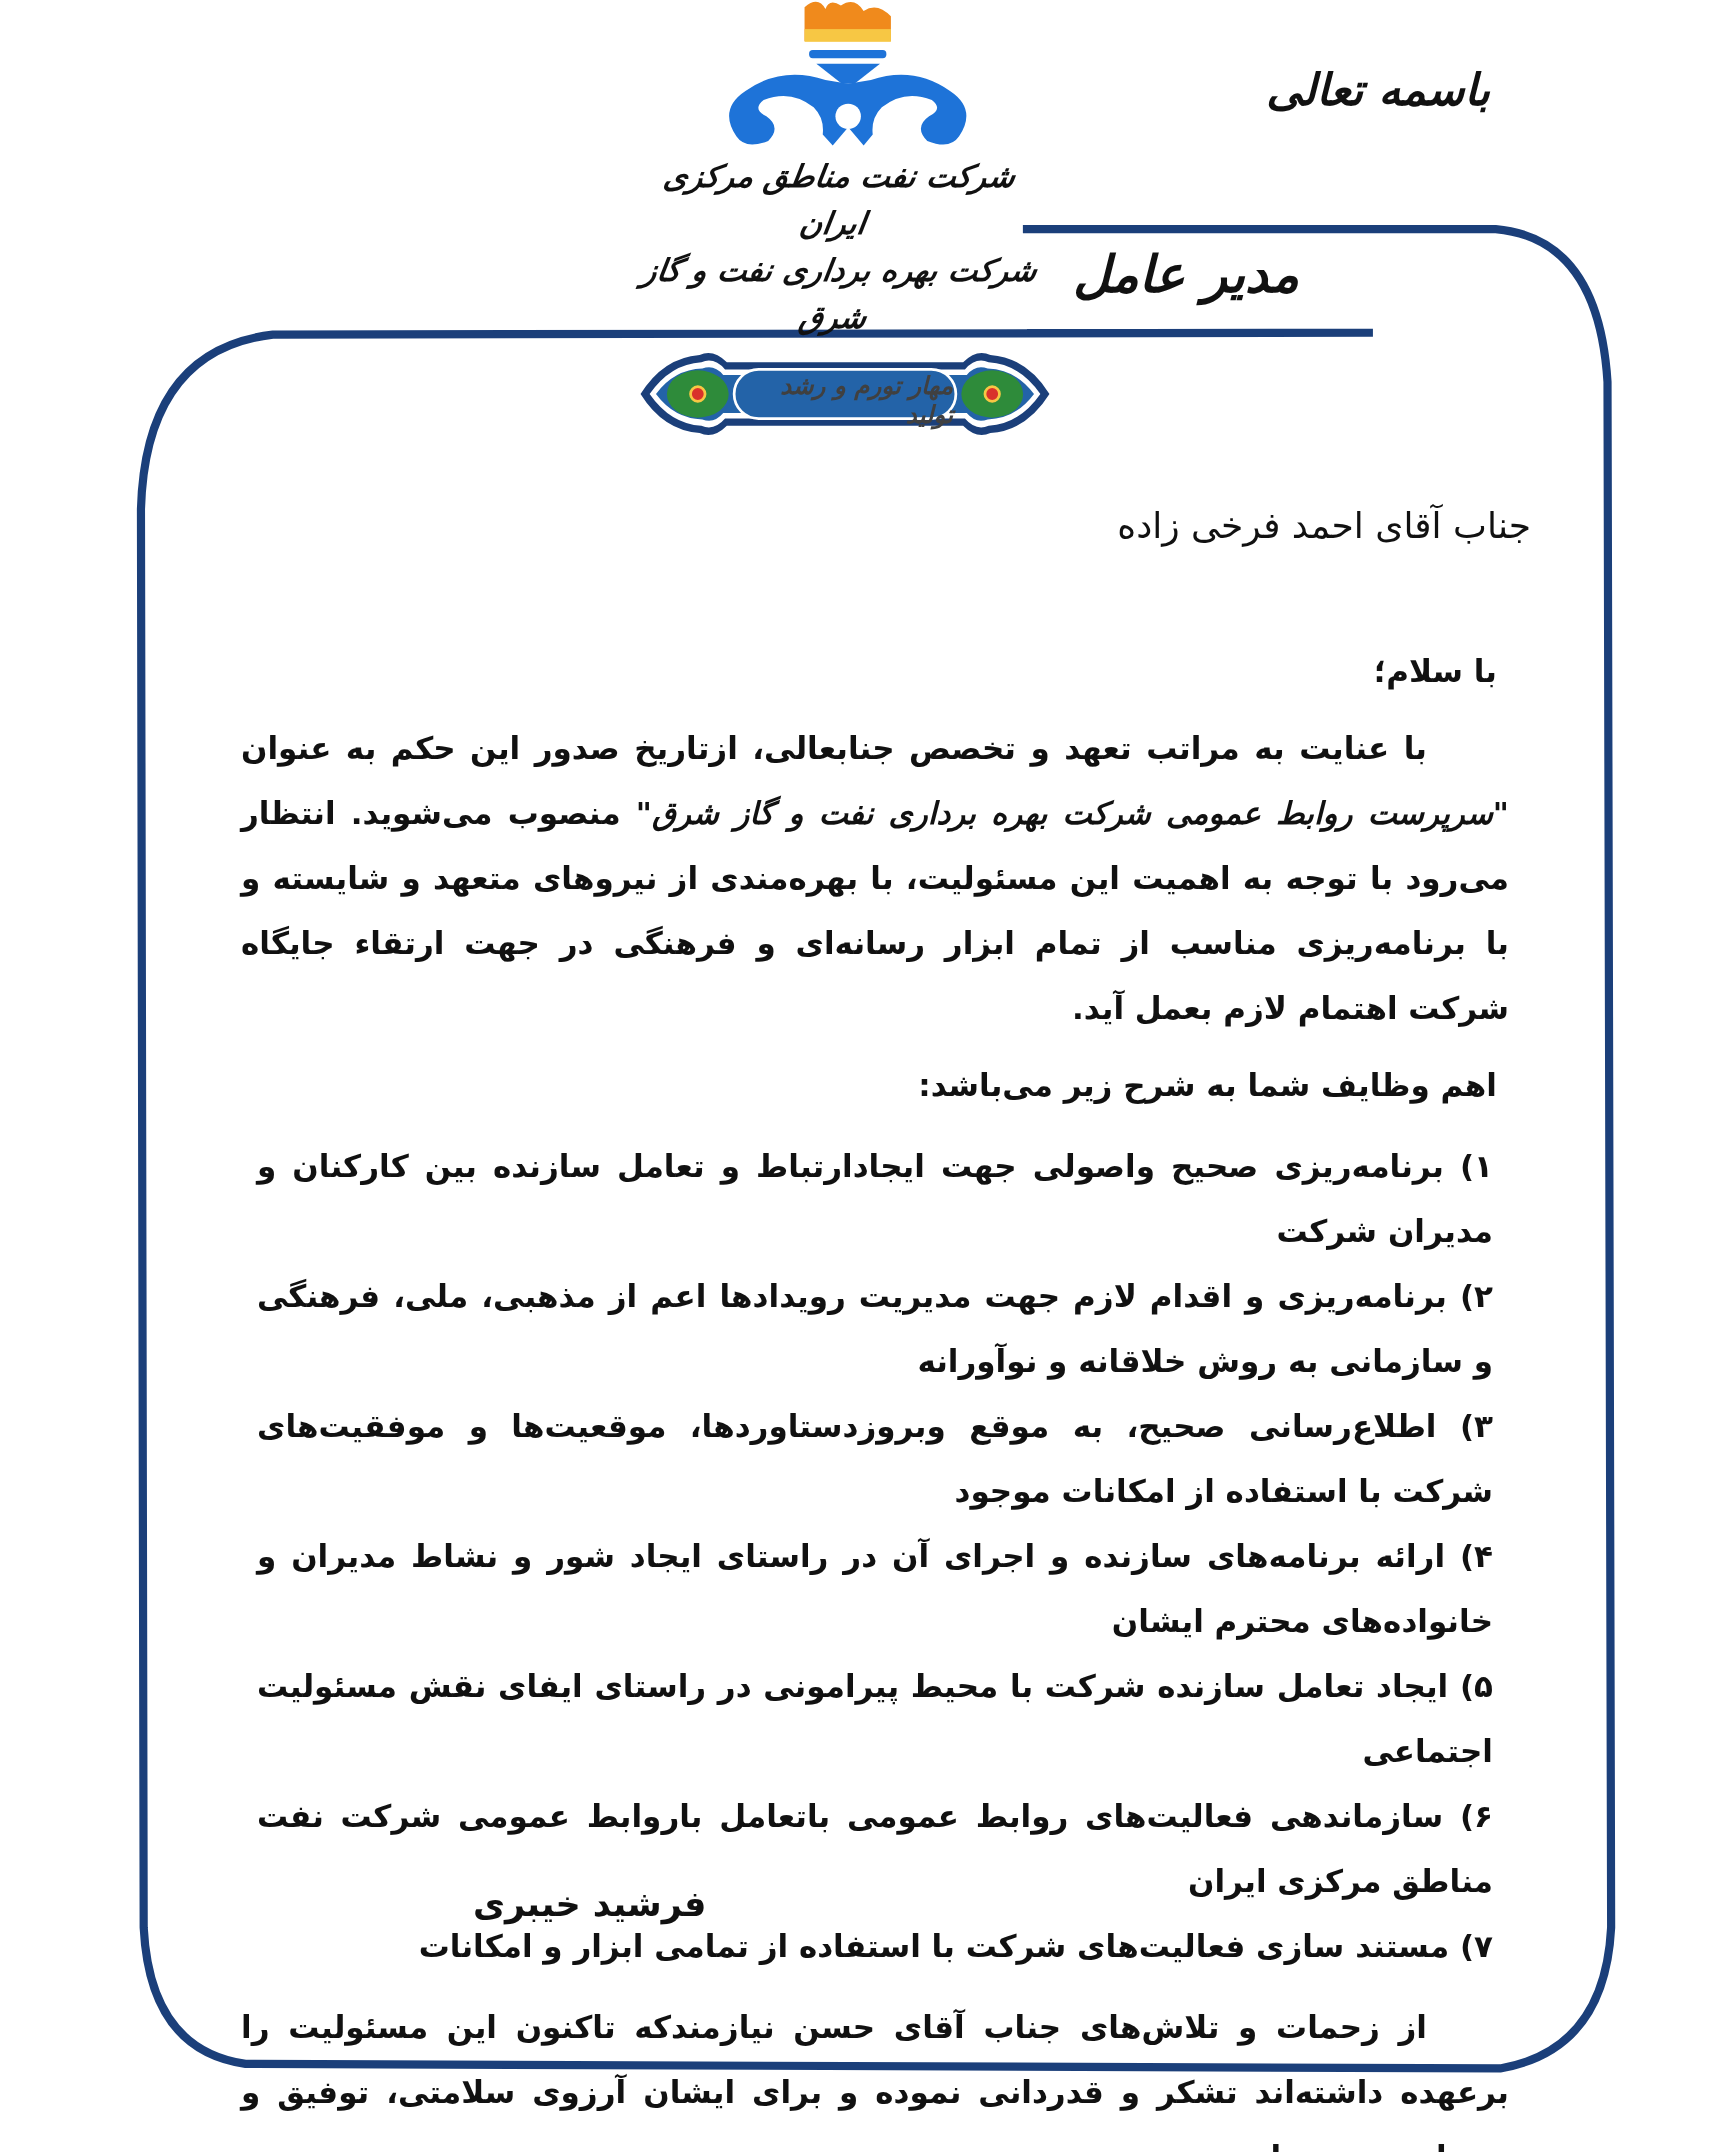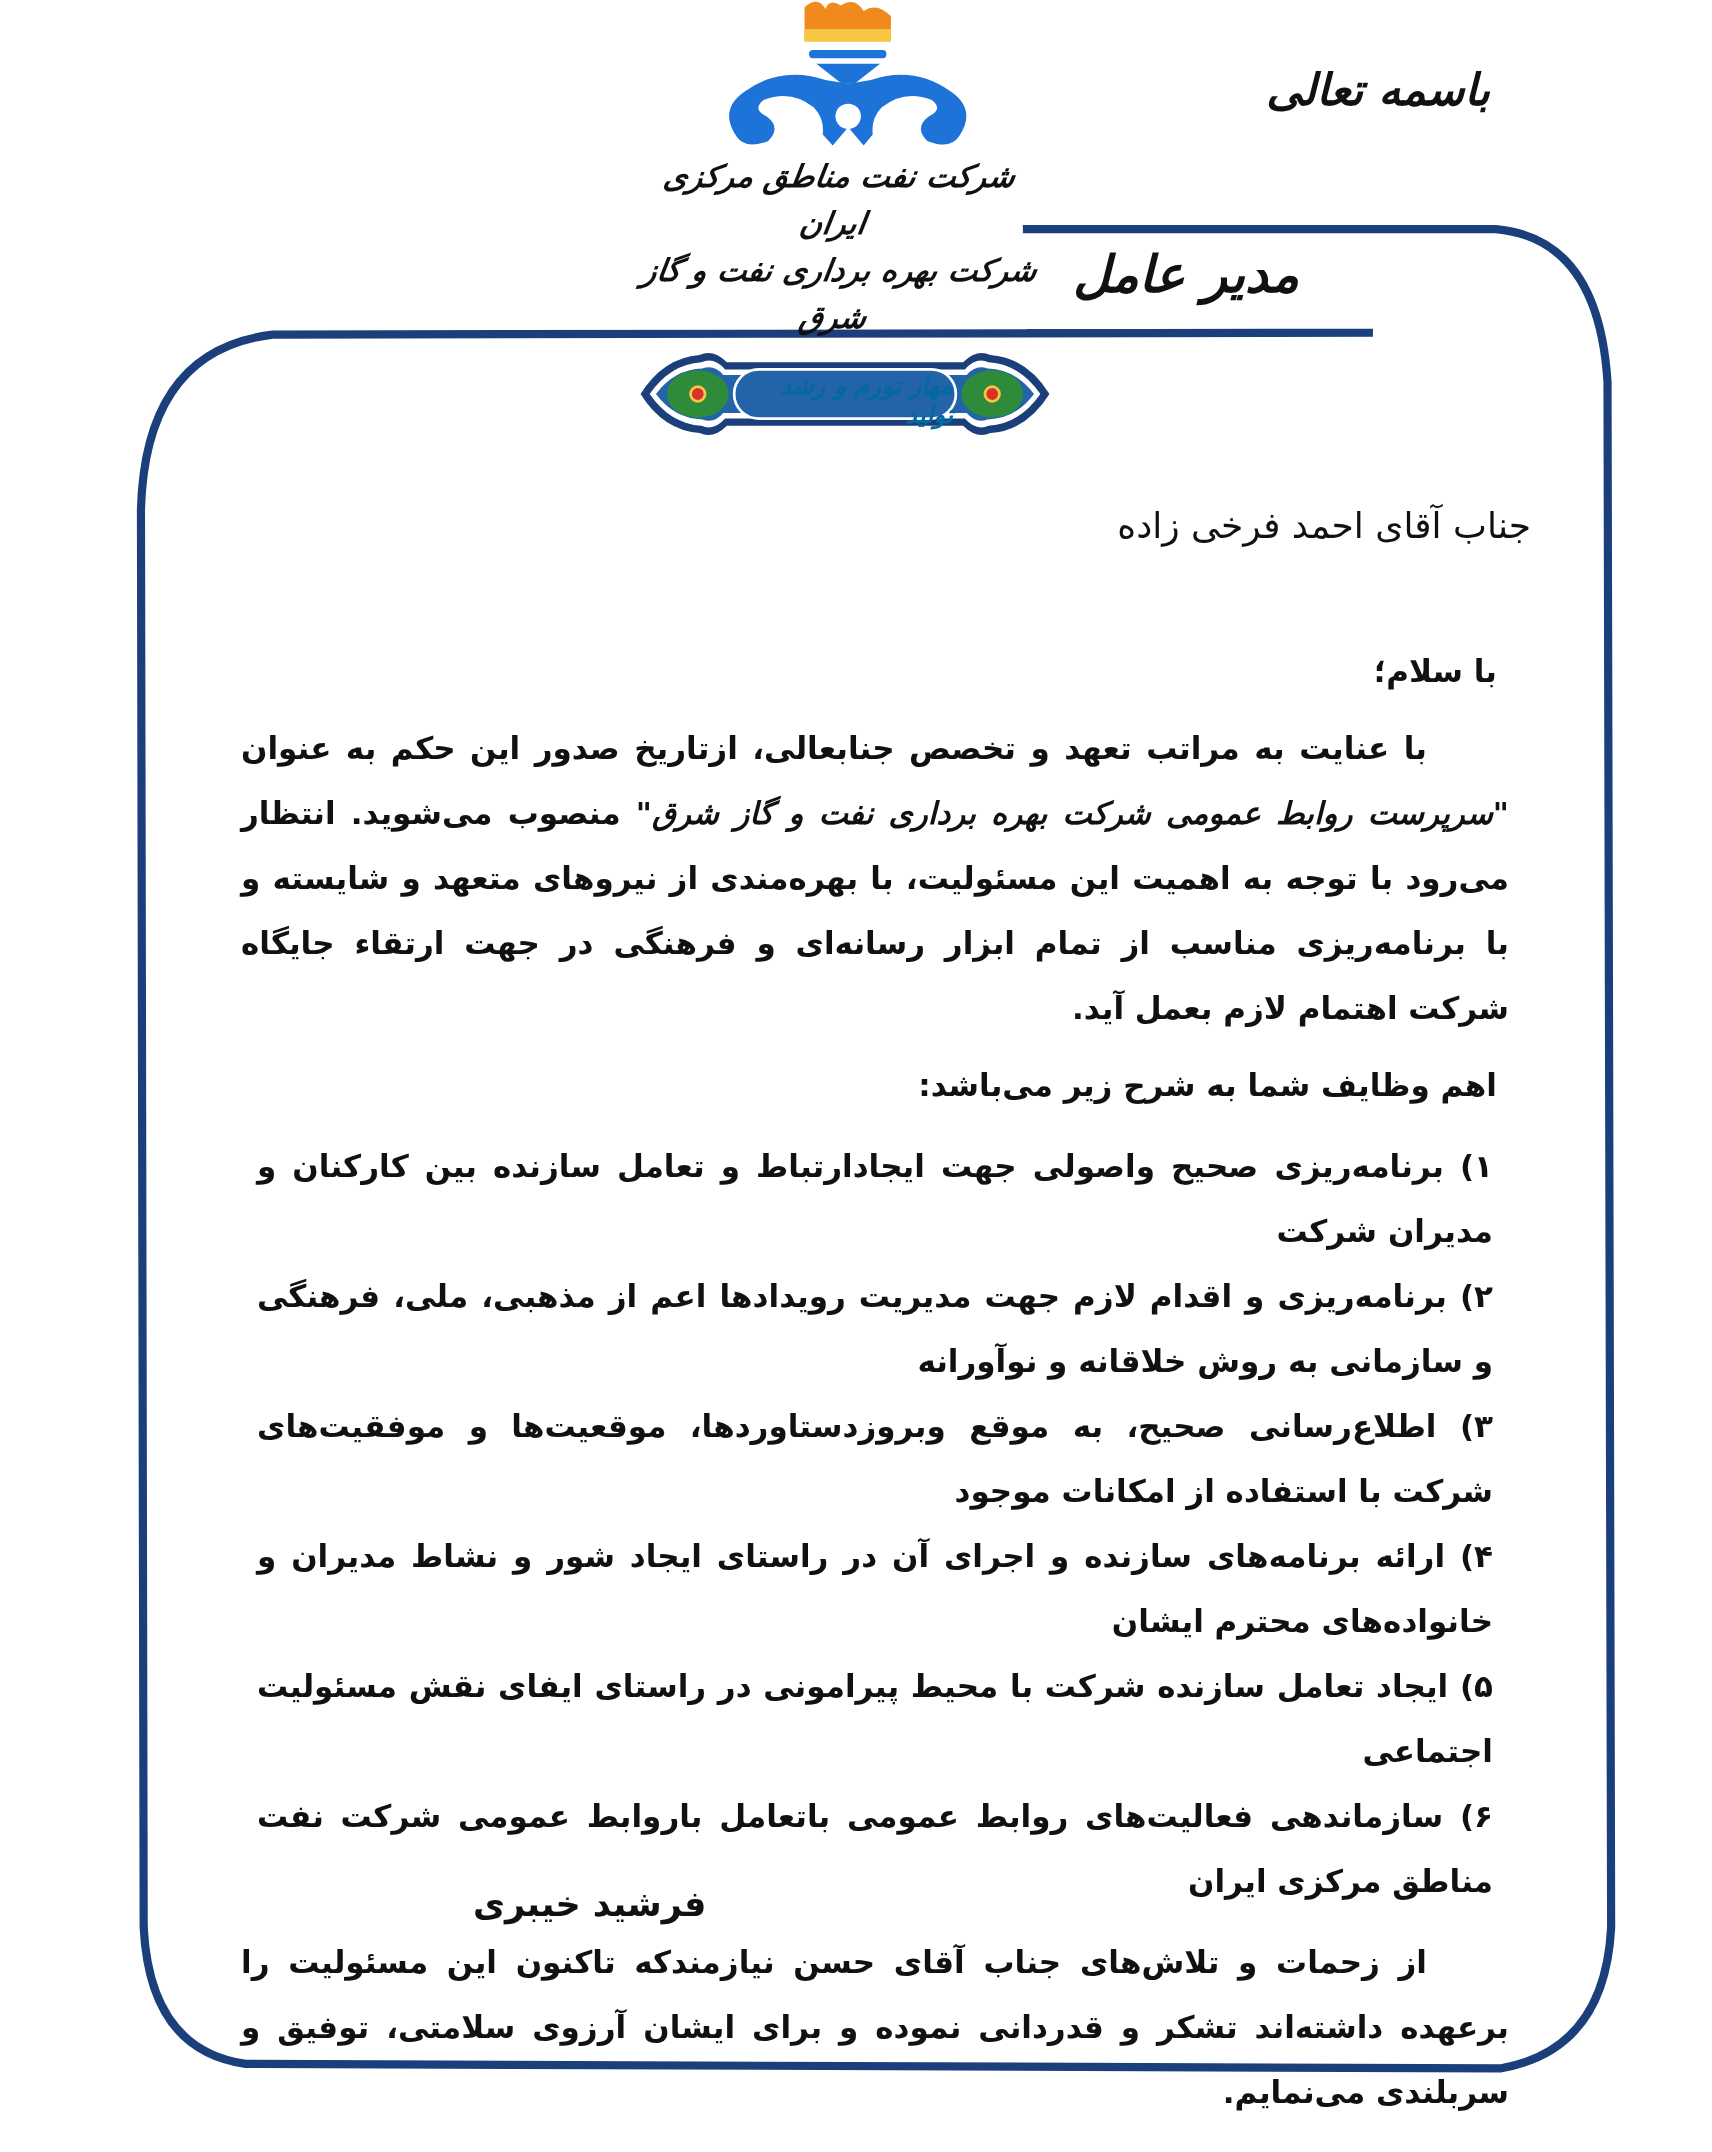--- a/index.html
+++ b/index.html
@@ -19,21 +19,21 @@
   .ceo-underline { position:absolute; left:1027px; top:329px; width:345px; height:6.4px; background:#1b3f7a; }
 
   
   .frame { position:absolute; left:0; top:0; width:1713px; height:2153px; pointer-events:none; }
 
   
   .banner { position:absolute; left:636px; top:344px; width:418px; height:100px; }
   .banner-text { position:absolute; left:735px; top:368px; width:218px; height:64px;
                  display:flex; align-items:center; justify-content:center;
                  font-family:"DejaVu Serif", serif; font-style:italic; font-weight:bold;
-                 font-size:24.5px; color:#0369a1; }
+                 font-size:24.5px; color:#404040; }
 
   
   .recipient { position:absolute; right:182px; top:505px; font-size:36px; font-weight:normal;text-align:right; }
   .body { position:absolute; left:241px; width:1268px; top:627px; font-size:31px; font-weight:bold;
           line-height:65px; }
   .p { margin:0; text-align:justify; text-align-last:right; }
   .greeting { margin:12px; }
   .indent { text-indent:82px; }
   .hl { font-style:italic; }
   .list { margin:16px; padding:0; list-style:none; }
@@ -86,18 +86,19 @@
     <span>با عنایت به مراتب تعهد و تخصص جنابعالی، ازتاریخ صدور این حکم به عنوان </span><span class="hl">"سرپرست روابط عمومی شرکت بهره برداری نفت و گاز شرق"</span><span> منصوب می‌شوید. انتظار می‌رود با توجه به اهمیت این مسئولیت، با بهره‌مندی از نیروهای متعهد و شایسته و با برنامه‌ریزی مناسب از تمام ابزار رسانه‌ای و فرهنگی در جهت ارتقاء جایگاه شرکت اهتمام لازم بعمل آید.</span>
   </p>
   <p class="greeting">اهم وظایف شما به شرح زیر می‌باشد:</p>
   <ol class="list">
     <li class="p"><span>۱)</span> <span>برنامه‌ریزی صحیح واصولی جهت ایجادارتباط و تعامل سازنده بین کارکنان و مدیران شرکت</span></li>
     <li class="p"><span>۲)</span> <span>برنامه‌ریزی و اقدام لازم جهت مدیریت رویدادها اعم از مذهبی، ملی، فرهنگی و سازمانی به روش خلاقانه و نوآورانه</span></li>
     <li class="p"><span>۳)</span> <span>اطلاع‌رسانی صحیح، به موقع وبروزدستاوردها، موقعیت‌ها و موفقیت‌های شرکت با استفاده از امکانات موجود</span></li>
     <li class="p"><span>۴)</span> <span>ارائه برنامه‌های سازنده و اجرای آن در راستای ایجاد شور و نشاط مدیران و خانواده‌های محترم ایشان</span></li>
     <li class="p"><span>۵)</span> <span>ایجاد تعامل سازنده شرکت با محیط پیرامونی در راستای ایفای نقش مسئولیت اجتماعی</span></li>
     <li class="p"><span>۶)</span> <span>سازماندهی فعالیت‌های روابط عمومی باتعامل باروابط عمومی شرکت نفت مناطق مرکزی ایران</span></li>
+    <li class="p"><span>۷)</span> <span>مستند سازی فعالیت‌های شرکت با استفاده از تمامی ابزار و امکانات</span></li>
   </ol>
   <p class="p indent">از زحمات و تلاش‌های جناب آقای حسن نیازمندکه تاکنون این مسئولیت را برعهده داشته‌اند تشکر و قدردانی نموده و برای ایشان آرزوی سلامتی، توفیق و سربلندی می‌نمایم.</p>
 </div>
 
 <div class="sig">فرشید خیبری</div>
 
 
 </body></html>

